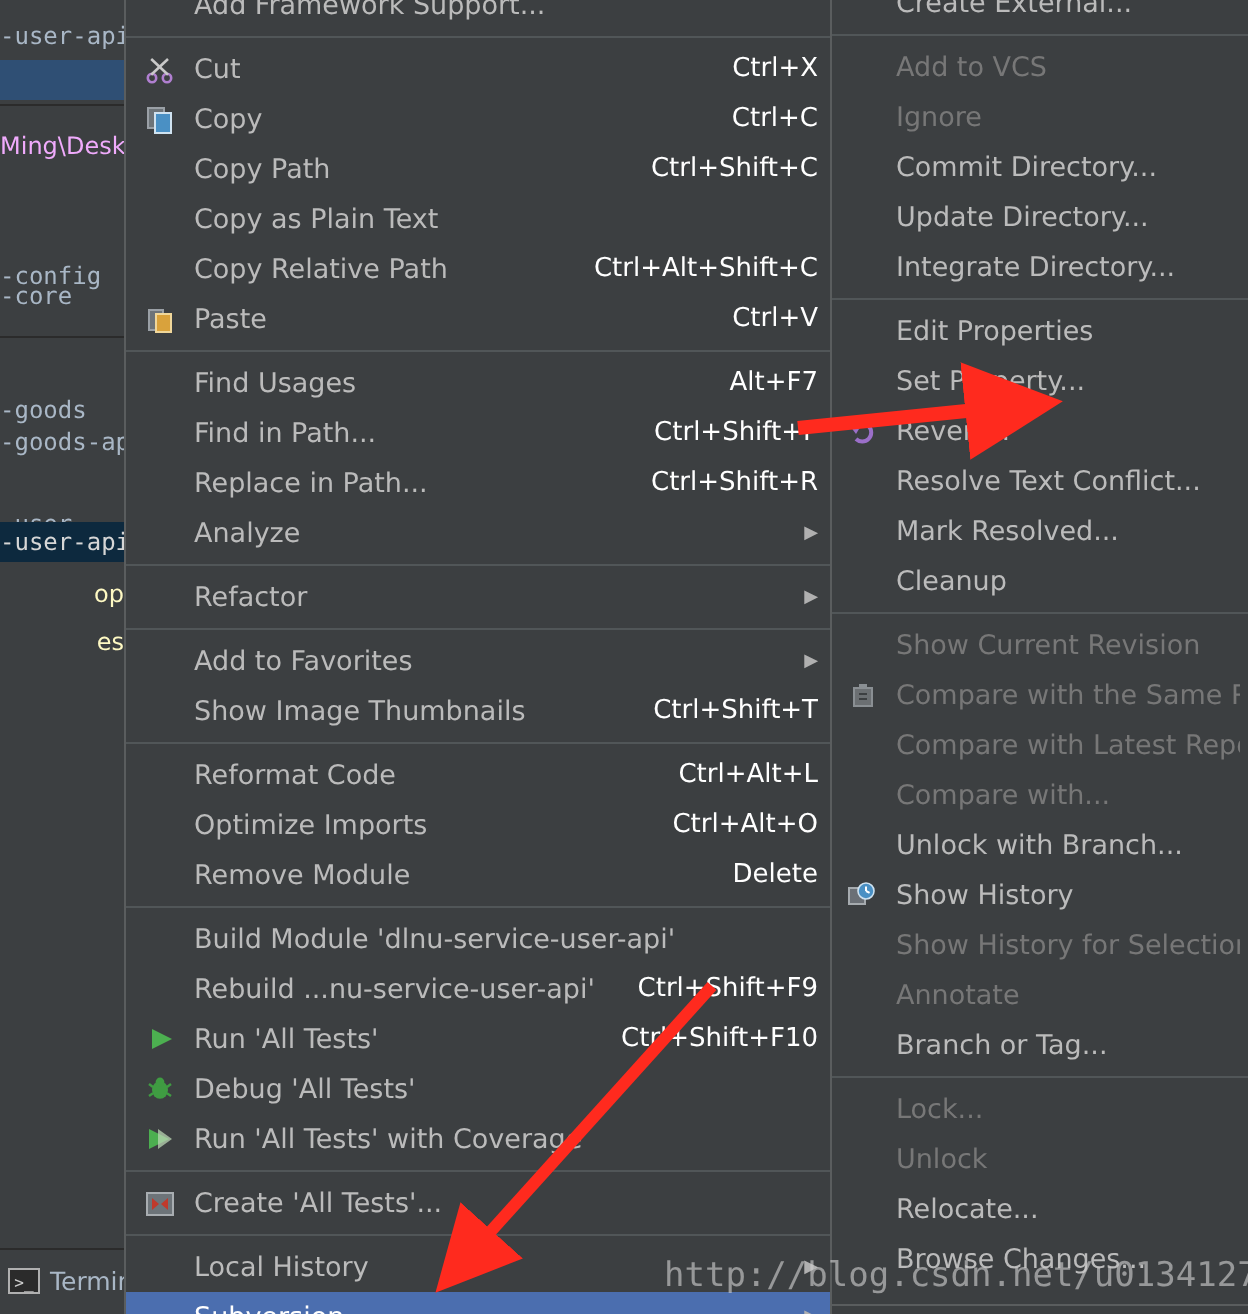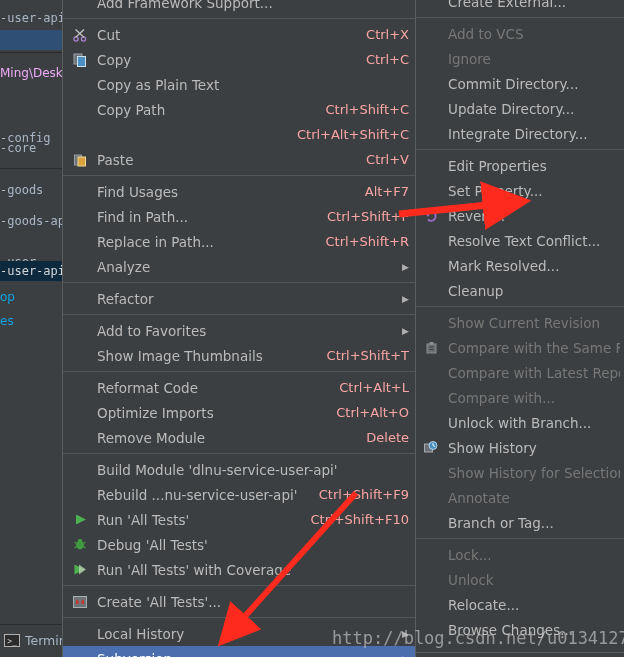--- a/index.html
+++ b/index.html
@@ -55,21 +55,22 @@
     color: #d6d6d6;
   }
   .tree-row.path {
     color: #f0abfc;
     font-family: "DejaVu Sans", "Liberation Sans", sans-serif;
     font-size: 12px;
   }
   .tree-row.small {
     font-family: "DejaVu Sans", "Liberation Sans", sans-serif;
     font-size: 12px;
-    color: #0ea5e9;
+    color: #fef9c3;
+    text-align: right;
   }
   .hsep {
     position: absolute;
     left: 0; width: 62px; height: 1px;
     background: #2b2b2b;
   }
 
   .terminal-bar {
     position: absolute;
     left: 0;
@@ -160,21 +161,21 @@
     display: inline-flex;
     align-items: center;
     justify-content: center;
   }
   .mi .label {
     flex: 0 1 auto;
     overflow: hidden;
   }
   .mi .spacer { flex: 1 1 auto; }
   .mi .accel {
-    color: #fca5a5;
+    color: #ffffff;
     font-size: 13px;
     margin-left: 18px;
   }
   .mi .arrow {
     width: 10px;
     text-align: right;
     font-size: 9px;
     color: #b0b0b0;
     margin-left: 10px;
   }
@@ -220,21 +221,21 @@
   <div class="ide-bg">
 
     <div class="tree-panel">
       <div class="tree-row" style="top:8px">-user-api</div>
       <div class="tree-row selected-blue" style="top:30px"></div>
       <div class="hsep" style="top:52px"></div>
       <div class="tree-row path" style="top:63px">Ming\Desk</div>
       <div class="tree-row" style="top:128px">-config</div>
       <div class="tree-row" style="top:138px">-core</div>
       <div class="hsep" style="top:168px"></div>
-      <div class="tree-row" style="top:180px">-goods</div>
+      <div class="tree-row" style="top:195px">-goods</div>
       <div class="tree-row" style="top:211px">-goods-ap</div>
       <div class="tree-row" style="top:252px">-user</div>
       <div class="tree-row selected-dark" style="top:261px">-user-api</div>
       <div class="tree-row small" style="top:287px">op</div>
       <div class="tree-row small" style="top:311px">es</div>
     </div>
 
     <div class="right-blue-edge"></div>
     <div class="editor-strip"></div>
 
@@ -275,32 +276,33 @@
           <rect x="4.5" y="3.5" width="8" height="10" fill="#4a90c4" stroke="#cfe2f0" stroke-width="1"></rect>
         </svg>
       </span>
       <span class="label">Copy</span>
       <span class="spacer"></span>
       <span class="accel">Ctrl+C</span>
     </div>
 
     <div class="mi noicon">
       <span class="ico"></span>
+      <span class="label">Copy Path</span>
+      <span class="spacer"></span>
+      <span class="accel">Ctrl+Shift+C</span>
+    </div>
+
+    <div class="mi noicon">
+      <span class="ico"></span>
       <span class="label">Copy as Plain Text</span>
     </div>
 
     <div class="mi noicon">
       <span class="ico"></span>
-      <span class="label">Copy Path</span>
-      <span class="spacer"></span>
-      <span class="accel">Ctrl+Shift+C</span>
-    </div>
-
-    <div class="mi noicon">
-      <span class="ico"></span>
+      <span class="label">Copy Relative Path</span>
       <span class="spacer"></span>
       <span class="accel">Ctrl+Alt+Shift+C</span>
     </div>
 
     <div class="mi">
       <span class="ico">
         <svg class="icon-svg" width="14" height="14" viewBox="0 0 14 14">
           <rect x="1.5" y="2" width="7" height="10" fill="#6d7479" stroke="#9aa0a6" stroke-width="1"></rect>
           <rect x="5" y="4" width="7.5" height="9" fill="#d9a23c" stroke="#f0d79a" stroke-width="1"></rect>
         </svg>

